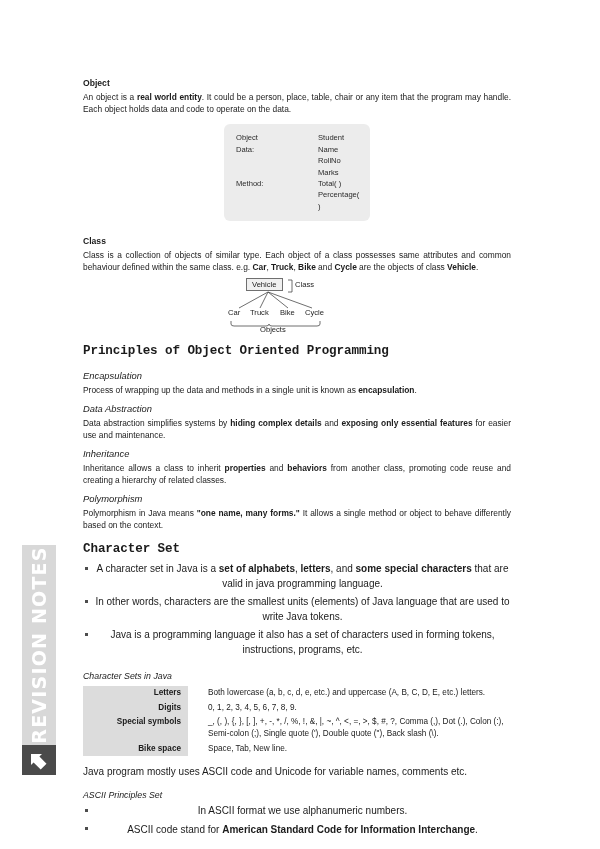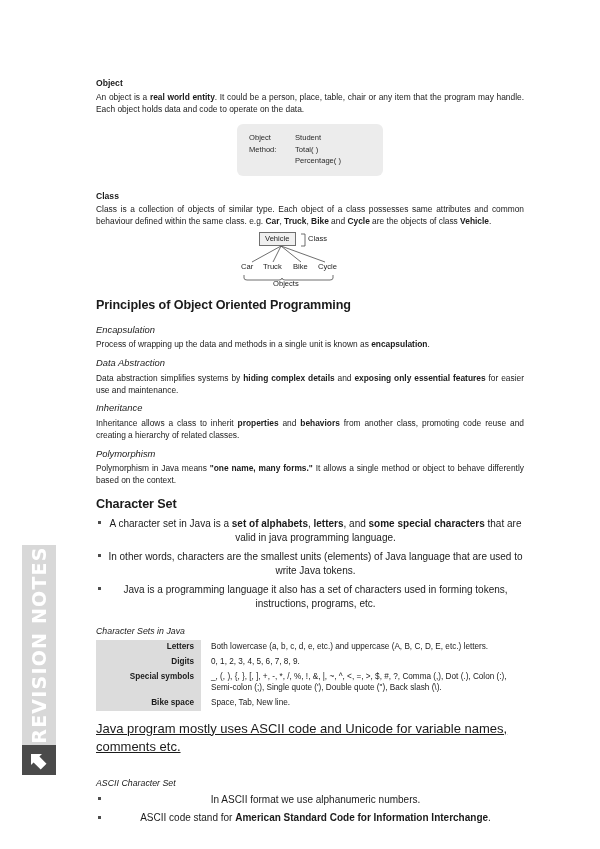--- a/index.html
+++ b/index.html
@@ -44,21 +44,21 @@
     top: 745px;
     width: 34px;
     height: 30px;
     background: #4a4a4a;
   }
   .side-arrow svg { display: block; }
 
   
   .page {
     position: absolute;
-    left: 96px;
+    left: 83px;
     top: 0;
     width: 428px;
     height: 849px;
   }
 
   .h-bold {
     font-size: 8.6px;
     font-weight: bold;
     margin: 0 0 2px 0;
     line-height: 1.35;
@@ -71,20 +71,21 @@
   }
   .gap-s { height: 6px; }
   .gap-m { height: 10px; }
 
   h2.section {
     font-size: 12.6px;
     font-weight: bold;
     margin: 0 0 5px 0;
     line-height: 1.2;
     letter-spacing: -0.1px;
+    font-family: Liberation Mono, monospace;
   }
   h3.sub {
     font-size: 9.4px;
     font-style: italic;
     font-weight: normal;
     margin: 0 0 4px 0;
     line-height: 1.2;
   }
   h3.sub-bold {
     font-size: 8.8px;
@@ -105,21 +106,21 @@
     width: 124px;
     background: #ececec;
     border-radius: 6px;
     padding: 8px 10px 9px 12px;
     font-size: 7.6px;
     line-height: 1.5;
     color: #2a2a2a;
   }
   .ob-row { display: flex; }
   .ob-key { width: 46px; flex: none; }
-  .ob-val { flex: 1; }
+  .ob-val { flex: 1; margin-left: 36px; }
   .ob-val div { line-height: 1.5; }
 
   
   .vehicle-diagram {
     position: relative;
     width: 428px;
     height: 54px;
     margin: 4px 0 2px 0;
     font-size: 7.6px;
     color: #1b1b1b;
@@ -182,28 +183,27 @@
   }
   table.charset td.lbl {
     background: #dcdcdc;
     font-weight: bold;
     text-align: right;
     padding-right: 7px;
     width: 98px;
     white-space: nowrap;
   }
   table.charset td.val {
-    padding-left: 10px;
+    padding-left: 20px;
   }
 
   .footnote {
-    font-size: 13px;
+    font-size: 10px;
     line-height: 1.45;
-    margin: 9px 0 11px 0;
-    text-decoration: underline;
+    margin: 9px 0 0 0;
   }
 </style>
 </head>
 <body>
 
 <div class="side-tab">
   <span class="side-tab-label">REVISION NOTES</span>
 </div>
 <div class="side-arrow">
   <svg width="34" height="30" viewBox="0 0 34 30" aria-hidden="true">
@@ -220,20 +220,28 @@
   <div>
     <div class="h-bold">Object</div>
     <p class="body"><span>An object is a </span><b>real world entity</b><span>. It could be a person, place, table, chair or any item that the program may handle. Each object holds data and code to operate on the data.</span></p>
 
     <div class="object-box-wrap">
       <div class="object-box">
         <div class="ob-row">
           <div class="ob-key">Object</div>
           <div class="ob-val">
             <div>Student</div>
+          </div>
+        </div>
+        <div class="ob-row">
+          <div class="ob-key">Data:</div>
+          <div class="ob-val">
+            <div>Name</div>
+            <div>RollNo</div>
+            <div>Marks</div>
           </div>
         </div>
         <div class="ob-row">
           <div class="ob-key">Method:</div>
           <div class="ob-val">
             <div>Total( )</div>
             <div>Percentage( )</div>
           </div>
         </div>
       </div>
@@ -346,20 +354,20 @@
         </tr>
       </tbody>
     </table>
 
     <p class="footnote">Java program mostly uses ASCII code and Unicode for variable names, comments etc.</p>
   </div>
 
   <div class="gap-s"></div>
 
   <div>
-    <h3 class="sub-bold">ASCII Character Set</h3>
+    <h3 class="sub-bold">ASCII Principles Set</h3>
     <ul class="bullets">
       <li>In ASCII format we use alphanumeric numbers.</li>
       <li><span>ASCII code stand for </span><b>American Standard Code for Information Interchange</b><span>.</span></li>
     </ul>
   </div>
 
 </div>
 
 </body></html>

